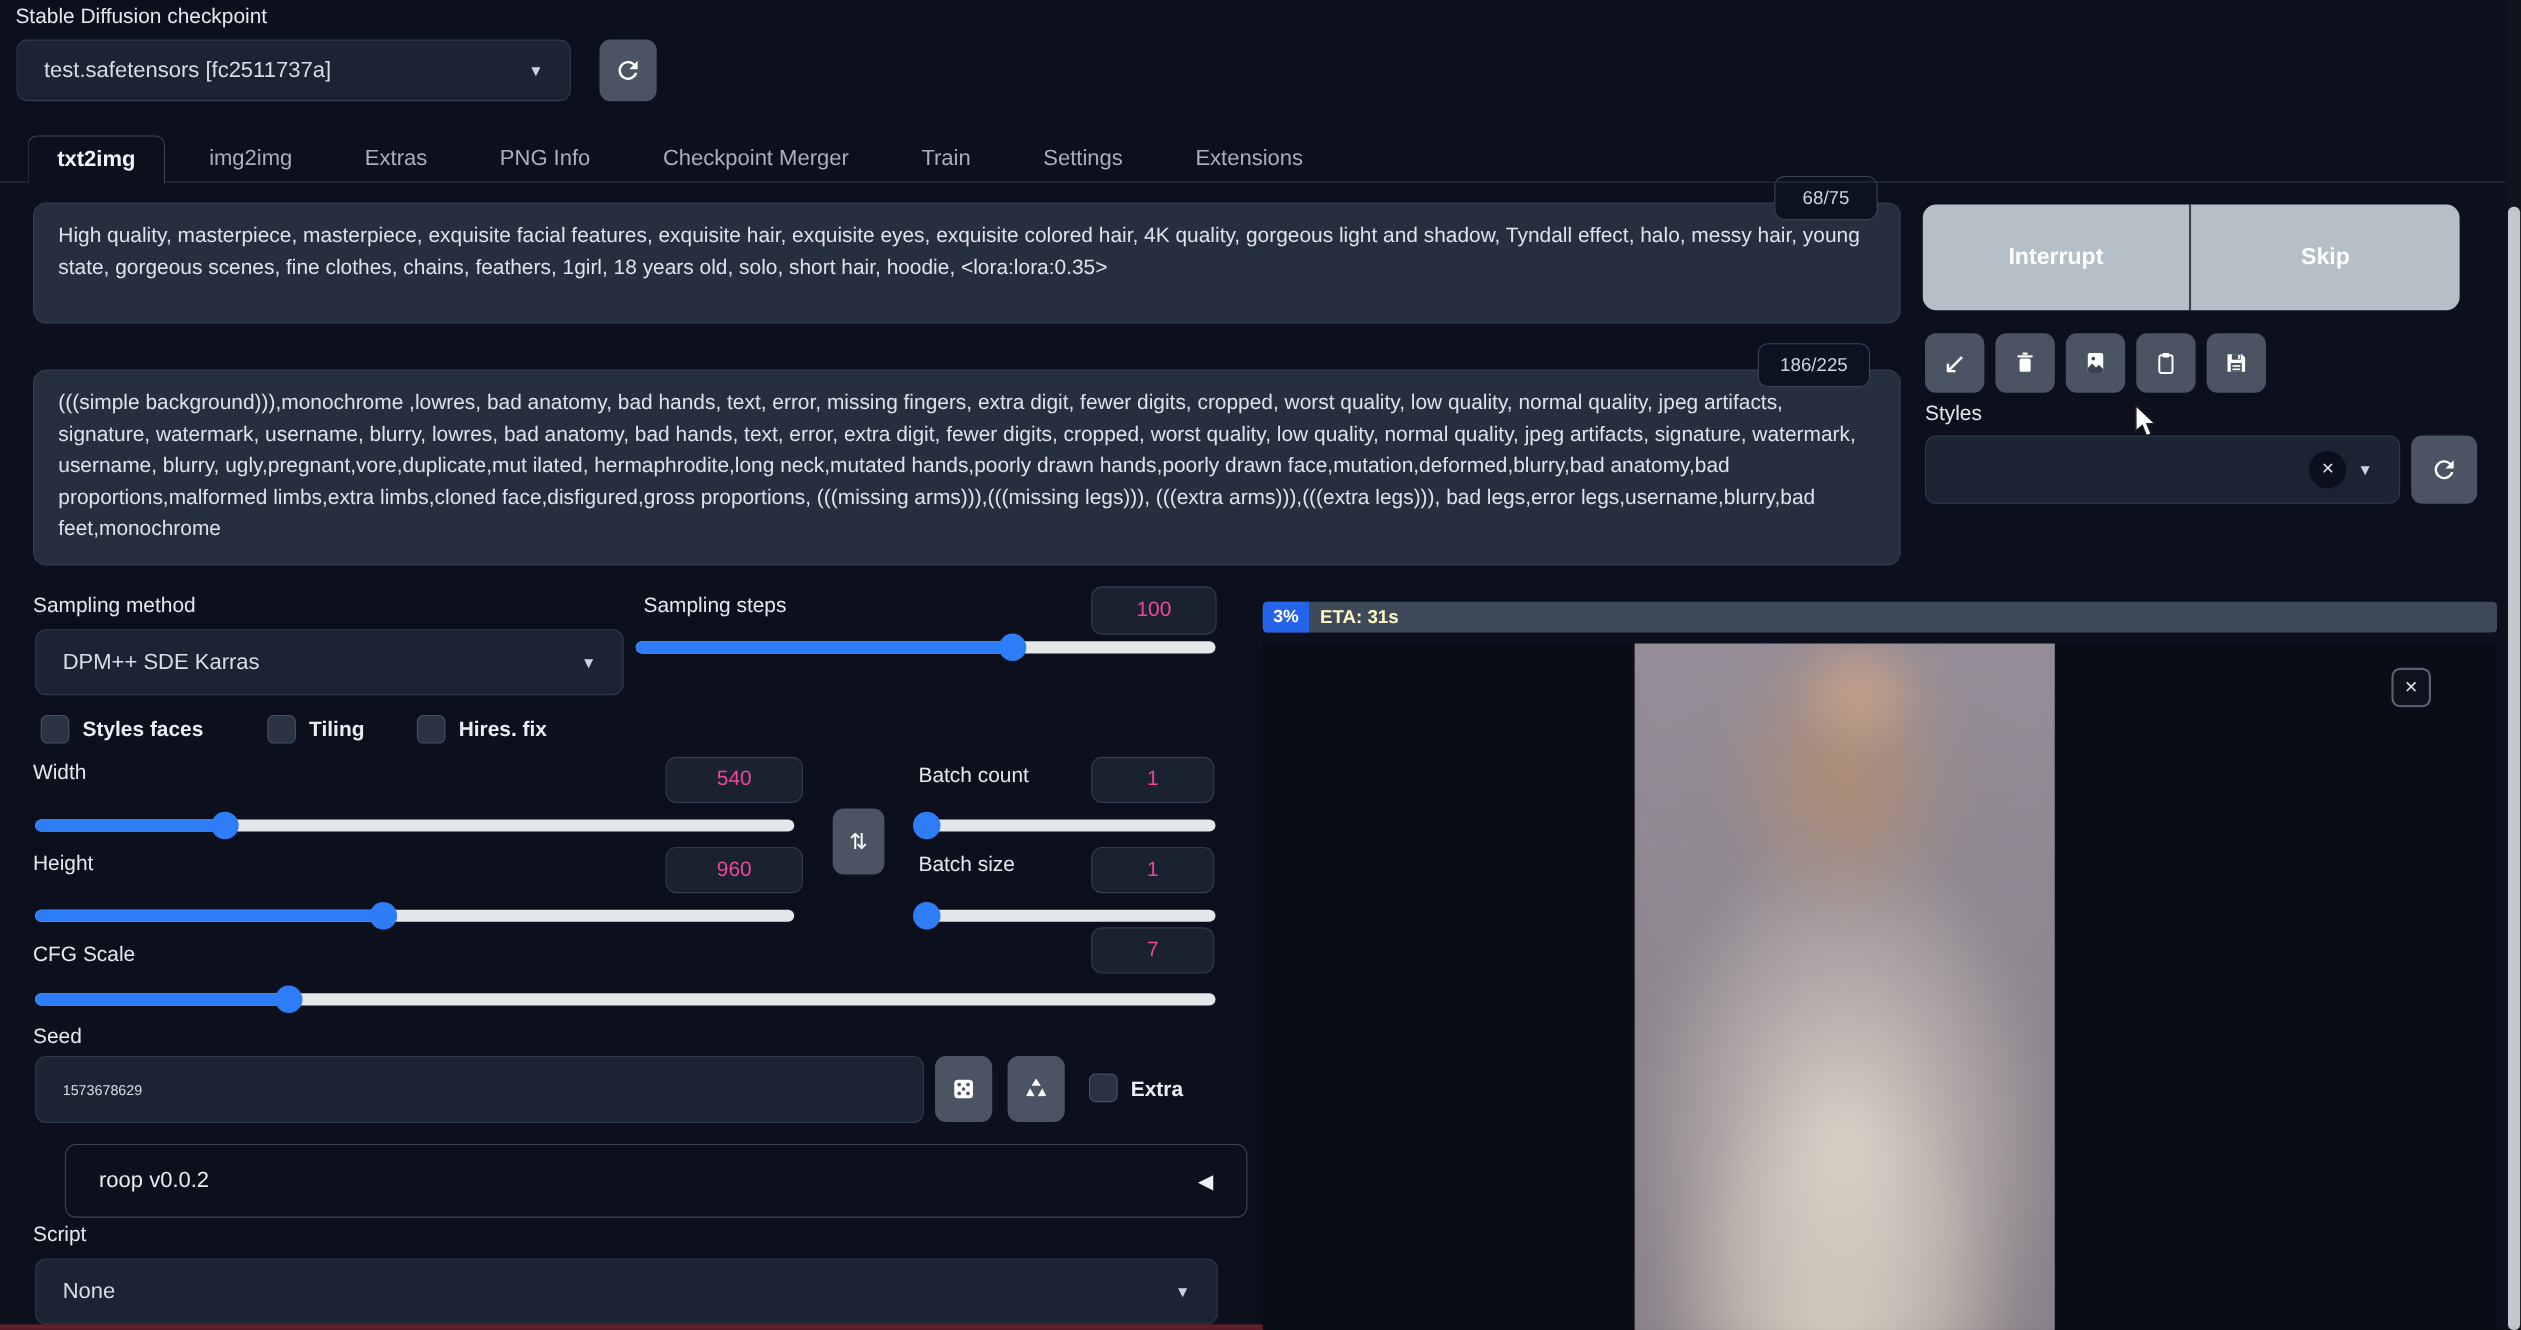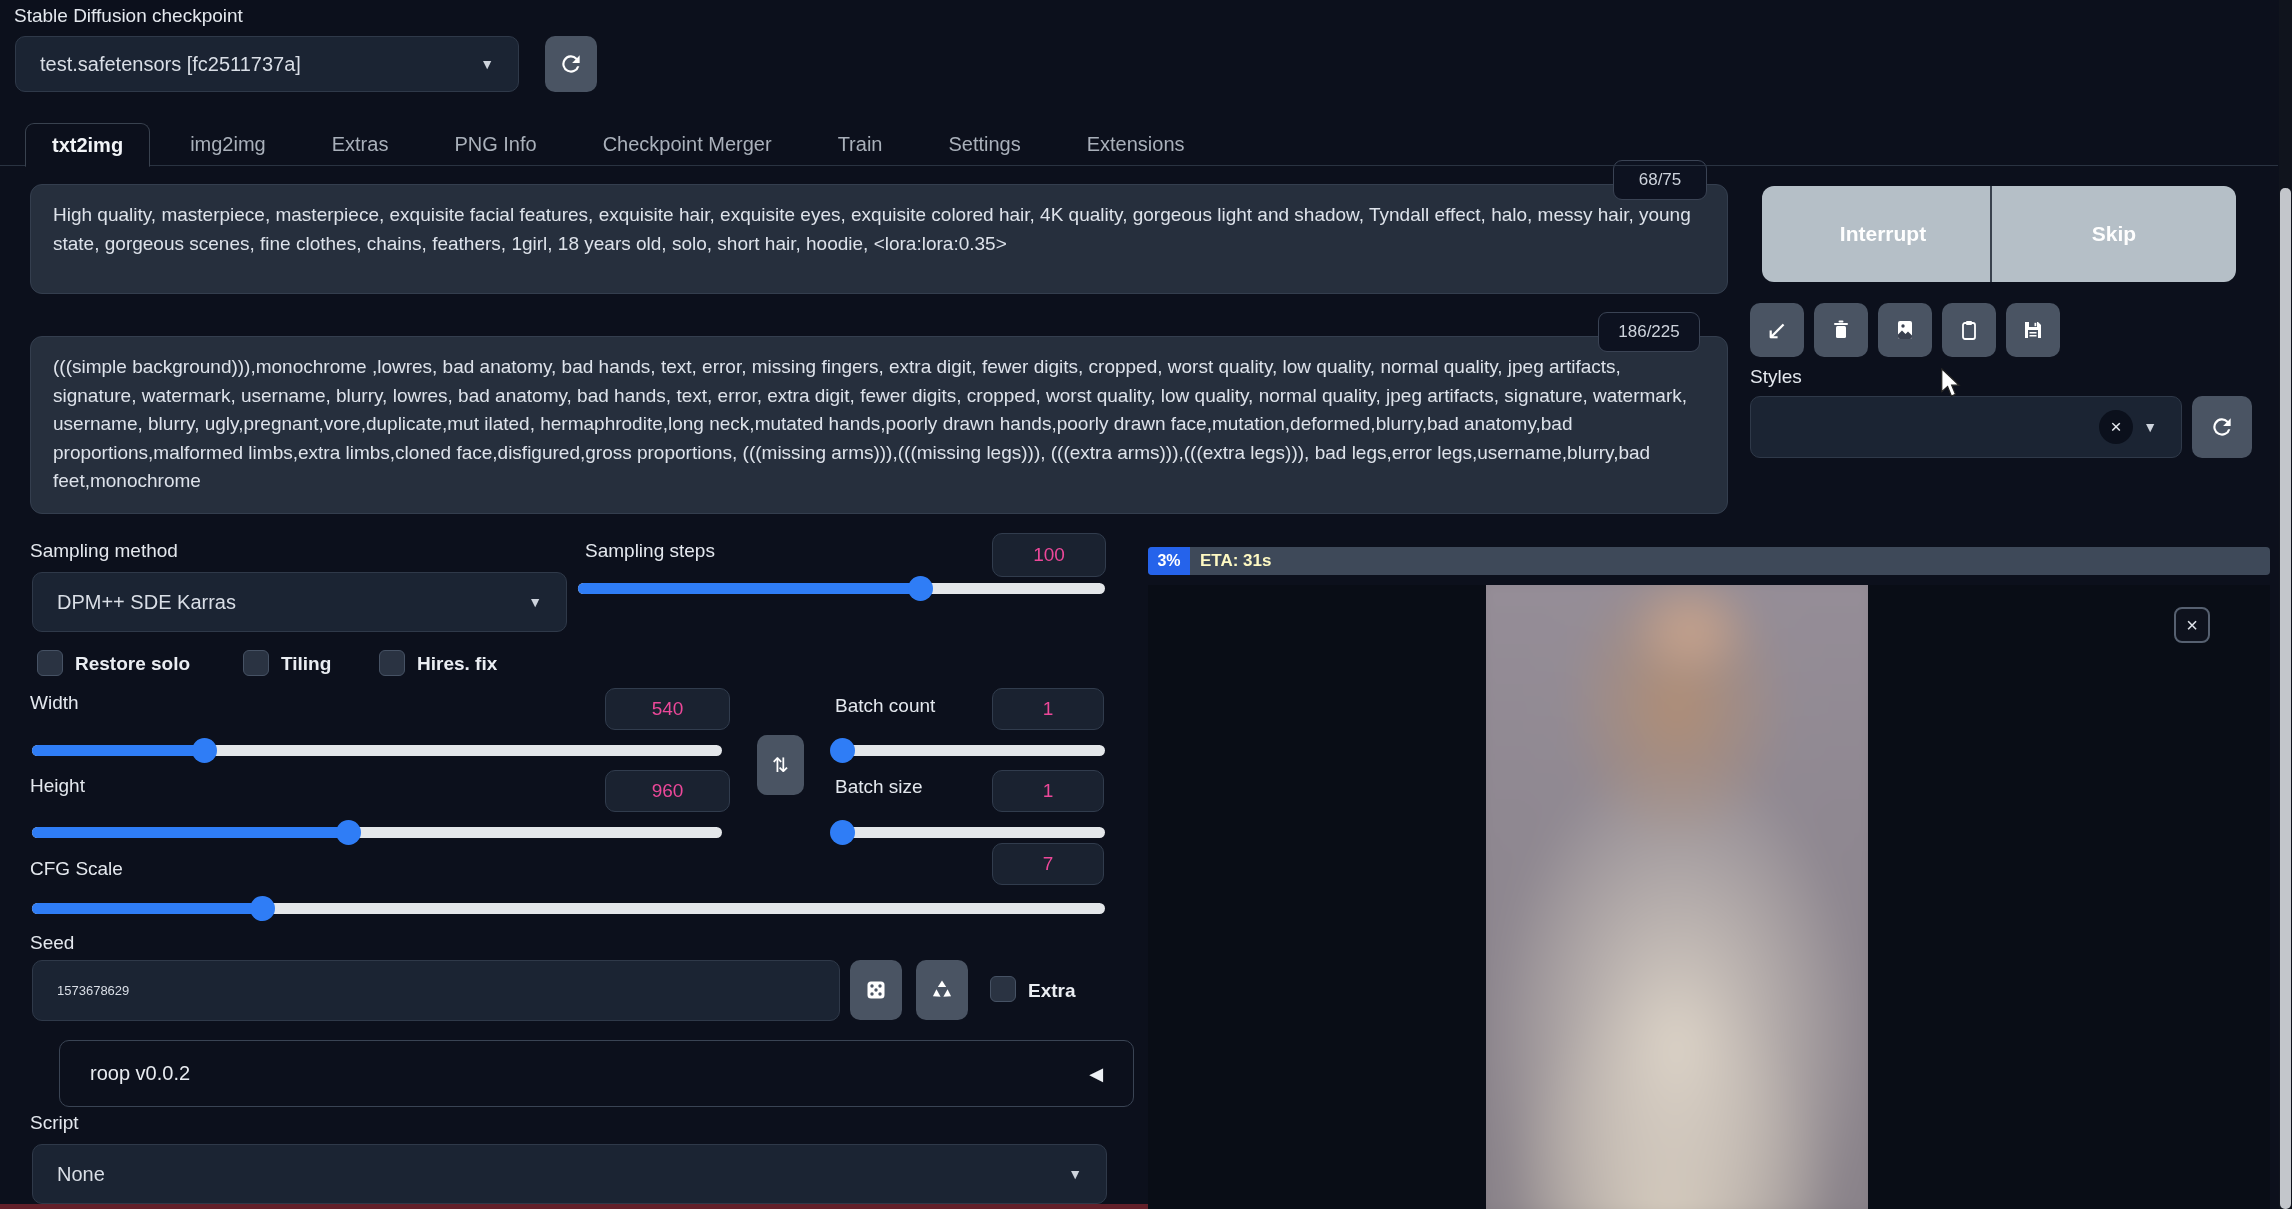--- a/index.html
+++ b/index.html
@@ -68,21 +68,21 @@
     <div class="tab">Settings</div>
     <div class="tab">Extensions</div>
   </div>
 
   <textarea style="left: 30px; top: 184px; width: 1698px; height: 110px;">High quality, masterpiece, masterpiece, exquisite facial features, exquisite hair, exquisite eyes, exquisite colored hair, 4K quality, gorgeous light and shadow, Tyndall effect, halo, messy hair, young state, gorgeous scenes, fine clothes, chains, feathers, 1girl, 18 years old, solo, short hair, hoodie, &lt;lora:lora:0.35&gt;</textarea>
   <div class="pill" style="left:1613px;top:160px;width:92px;height:38px;">68/75</div>
 
   <textarea style="left: 30px; top: 336px; width: 1698px; height: 178px;">(((simple background))),monochrome ,lowres, bad anatomy, bad hands, text, error, missing fingers, extra digit, fewer digits, cropped, worst quality, low quality, normal quality, jpeg artifacts, signature, watermark, username, blurry, lowres, bad anatomy, bad hands, text, error, extra digit, fewer digits, cropped, worst quality, low quality, normal quality, jpeg artifacts, signature, watermark, username, blurry, ugly,pregnant,vore,duplicate,mut ilated, hermaphrodite,long neck,mutated hands,poorly drawn hands,poorly drawn face,mutation,deformed,blurry,bad anatomy,bad proportions,malformed limbs,extra limbs,cloned face,disfigured,gross proportions, (((missing arms))),(((missing legs))), (((extra arms))),(((extra legs))), bad legs,error legs,username,blurry,bad feet,monochrome</textarea>
   <div class="pill" style="left:1598px;top:312px;width:100px;height:38px;">186/225</div>
 
-  <button class="bigbtn" style="left:1748px;top:186px;width:242px;height:96px;border-radius:12px 0 0 12px;margin-left:14px;">Interrupt</button>
+  <button class="bigbtn" style="left:1748px;top:186px;width:242px;height:96px;border-radius:12px 0 0 12px;">Interrupt</button>
   <button class="bigbtn" style="left:1990px;top:186px;width:246px;height:96px;border-radius:0 12px 12px 0;border-left:2px solid #39414d;">Skip</button>
 
   <button class="gbtn" style="left:1750px;top:303px;width:54px;height:54px;">
     <span style="font-size:26px;">↙</span>
   </button>
   <button class="gbtn" style="left:1814px;top:303px;width:54px;height:54px;">
     <span>
       <svg class="iconsvg" width="24" height="24" viewBox="0 0 24 24" fill="#fff">
         <rect x="7" y="8" width="10" height="12" rx="1.5"></rect>
           <rect x="5" y="5" width="14" height="2" rx="1"></rect>
@@ -149,21 +149,21 @@
     <span class="caret">▼</span>
   </div>
   <input class="valbox" style="left: 992px; top: 533px; width: 114px; height: 44px;" value="100">
   <div class="slider" style="left:578px;top:575px;width:527px;--p:65%;">
     <div class="track"></div>
       <div class="fill"></div>
       <div class="thumb"></div>
   </div>
 
   <div class="cb" style="left:37px;top:650px;"></div>
-  <div class="cblabel" style="left:75px;top:653px;">Restore solo</div>
+  <div class="cblabel" style="left:75px;top:653px;">Styles faces</div>
   <div class="cb" style="left:243px;top:650px;"></div>
   <div class="cblabel" style="left:281px;top:653px;">Tiling</div>
   <div class="cb" style="left:379px;top:650px;"></div>
   <div class="cblabel" style="left:417px;top:653px;">Hires. fix</div>
 
   <div class="label" style="left:30px;top:692px;">Width</div>
   <input class="valbox" style="left: 605px; top: 688px; width: 125px; height: 42px;" value="540">
   <div class="slider" style="left:32px;top:737px;width:690px;--p:25%;">
     <div class="track"></div>
       <div class="fill"></div>

